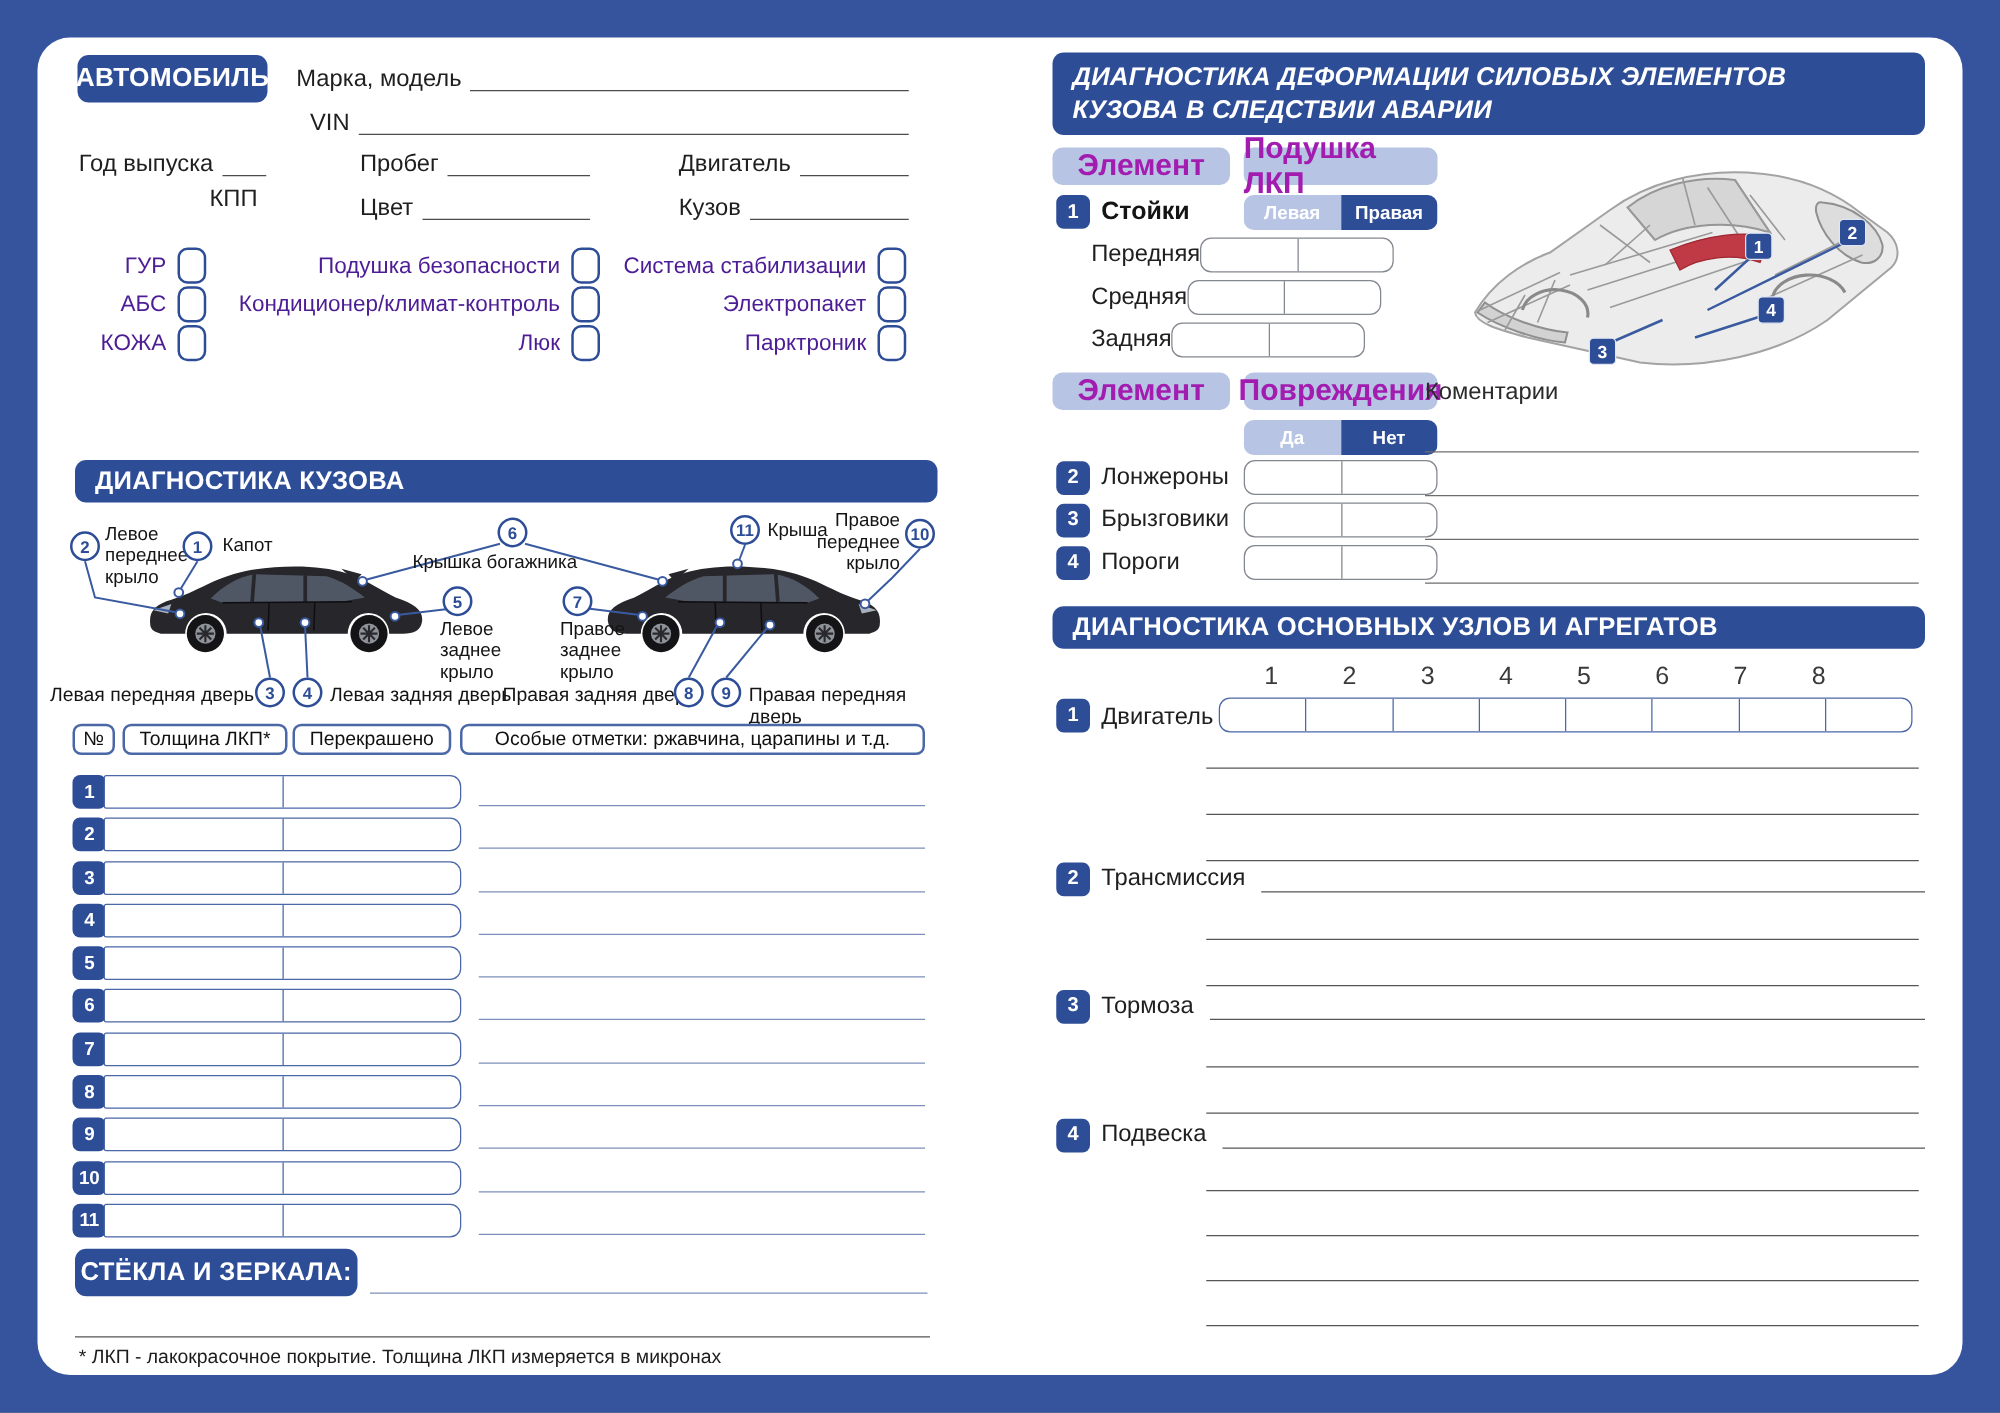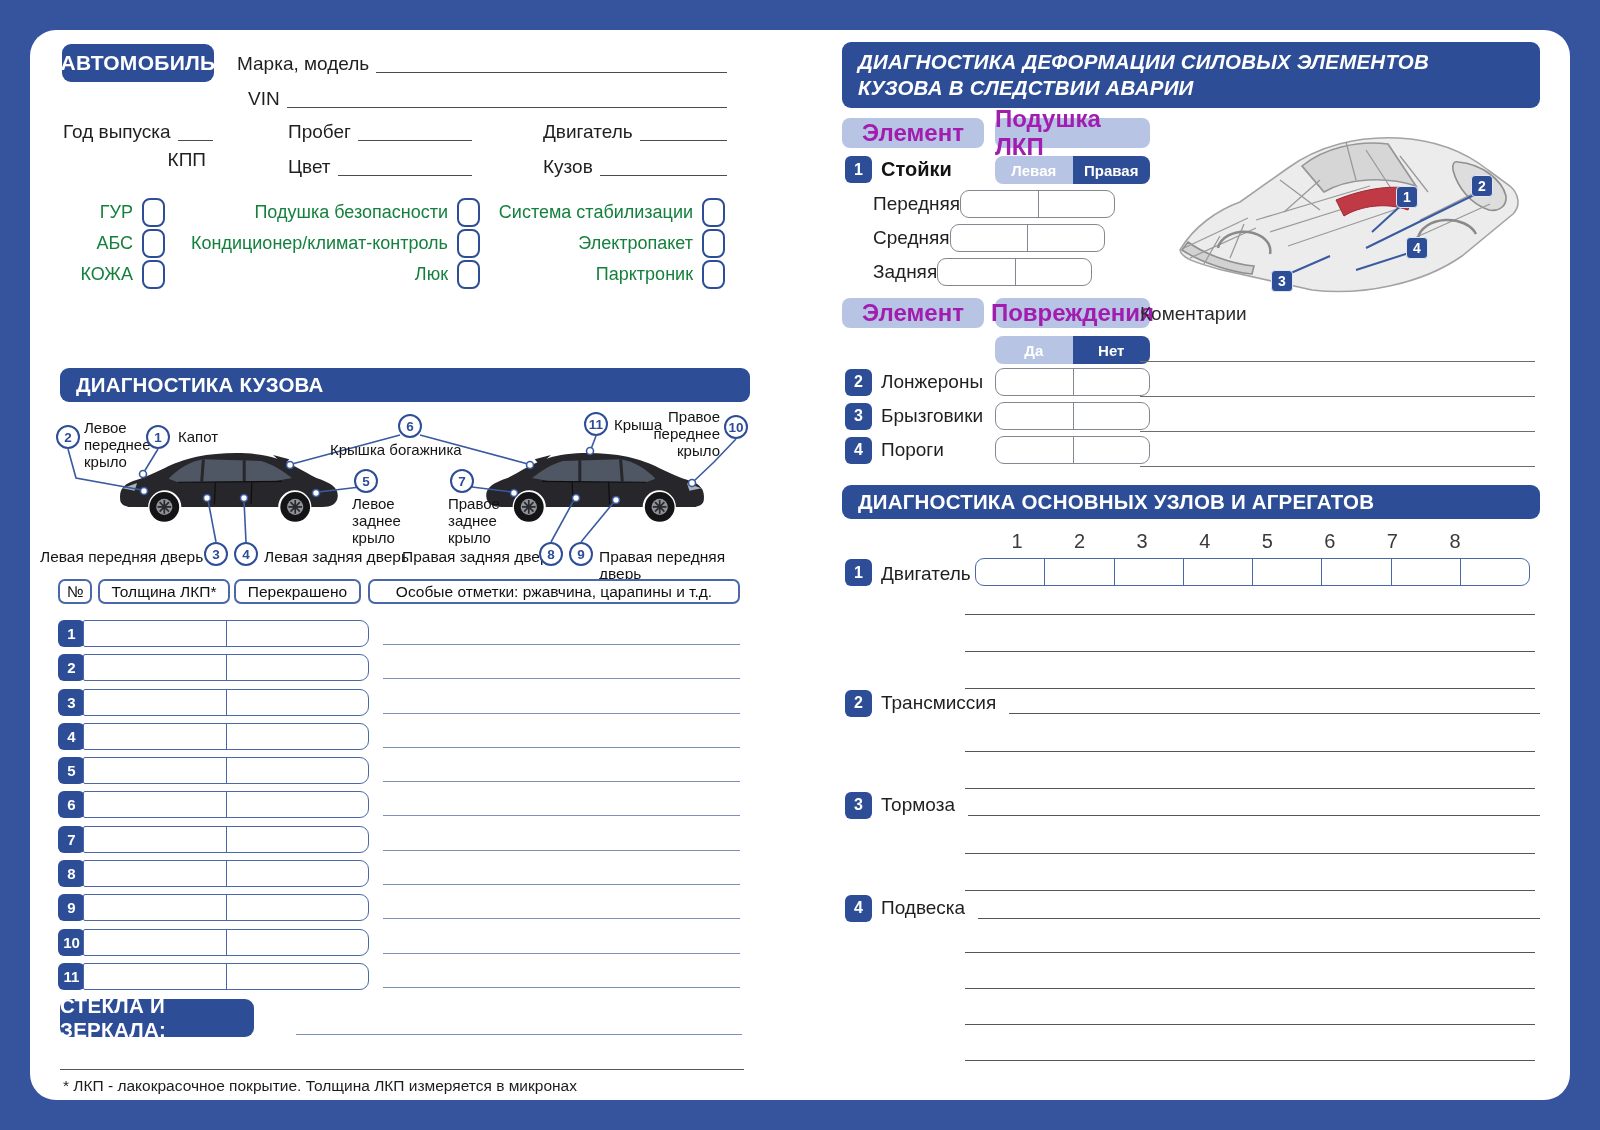--- a/index.html
+++ b/index.html
@@ -12,21 +12,21 @@
   .badge-lg{background:#2e4d97;color:#fff;font-weight:bold;border-radius:9px;display:flex;align-items:center;justify-content:center;font-size:21px;letter-spacing:.3px;}
   .badge-sq{background:#2e4d97;color:#fff;font-weight:bold;border-radius:6px;display:flex;align-items:center;justify-content:center;width:27px;height:27px;font-size:16px;flex:0 0 27px;}
   .lightbadge{background:#b8c4e4;color:#a21caf;font-weight:bold;border-radius:8px;display:flex;align-items:center;justify-content:center;font-size:24px;}
   
   .fline{display:flex;align-items:flex-end;height:28px;}
   .fline .lab{white-space:nowrap;font-size:19px;color:#1f1f1f;padding-right:7px;line-height:1.1;}
   .fline .ln{flex:1;border-bottom:1.7px solid #4c4c4c;margin-bottom:2px;}
   
   .optcol{display:flex;flex-direction:column;gap:2px;}
   .opt{display:flex;justify-content:flex-end;align-items:center;gap:9px;height:29px;}
-  .opt .olab{font-size:18px;color:#15803d;white-space:nowrap;}
+  .opt .olab{font-size:18px;color:#4c1d95;white-space:nowrap;}
   .cb{width:23px;height:29px;border:2.6px solid #2e4d97;border-radius:8px;background:#fff;flex:0 0 23px;}
   
   .circ{position:absolute;width:24px;height:24px;border-radius:50%;border:2.3px solid #2e4d97;background:#fff;color:#2e4d97;font-weight:bold;font-size:13.5px;display:flex;align-items:center;justify-content:center;}
   .dlbl{position:absolute;font-size:15px;line-height:1.12;color:#141414;}
   
   .thead{position:absolute;height:25px;border:2px solid #4a67a8;border-radius:7px;display:flex;align-items:center;justify-content:center;font-size:15.5px;color:#101010;background:#fff;}
   .trow{display:flex;height:27px;margin-bottom:7.3px;}
   .tbox{position:relative;width:286px;height:27px;border:1.8px solid #4a67a8;border-radius:2px 9px 9px 2px;margin-left:-2px;background:#fff;}
   .tbox .tdiv{position:absolute;left:142px;top:0;bottom:0;border-left:1.5px solid #4a67a8;}
   .tline{flex:1;align-self:flex-end;margin:0 0 2px 14px;border-bottom:1.6px solid #7d90ba;}
@@ -310,21 +310,21 @@
 
       <div class="trow">
         <div class="badge-sq" style="font-size:15px;">11</div>
         <div class="tbox">
             <div class="tdiv"></div>
           </div>
         <div class="tline"></div>
       </div>
     </div>
 
-  <div class="abs badge-lg" style="left:30px;top:969px;width:194px;height:38px;font-size:20.5px;">СТЁКЛА И ЗЕРКАЛА:</div>
+  <div class="abs badge-lg" style="left:30px;top:969px;width:226px;height:38px;font-size:20.5px;">СТЁКЛА И ЗЕРКАЛА:</div>
   <div class="abs" style="left:266px;top:977px;width:446px;height:28px;border-bottom:1.6px solid #7d90ba;"></div>
 
   <div class="abs" style="left:30px;top:1039px;width:684px;border-top:1.6px solid #565656;"></div>
   <div class="footnote" style="left:33px;top:1047px;">* ЛКП - лакокрасочное покрытие. Толщина ЛКП измеряется в микронах</div>
 
   <div class="abs hdrbar" style="left:812px;top:12px;width:698px;height:66px;font-style:italic;">
     <span>ДИАГНОСТИКА ДЕФОРМАЦИИ СИЛОВЫХ ЭЛЕМЕНТОВ</span>
     <span>КУЗОВА В СЛЕДСТВИИ АВАРИИ</span>
   </div>
 

